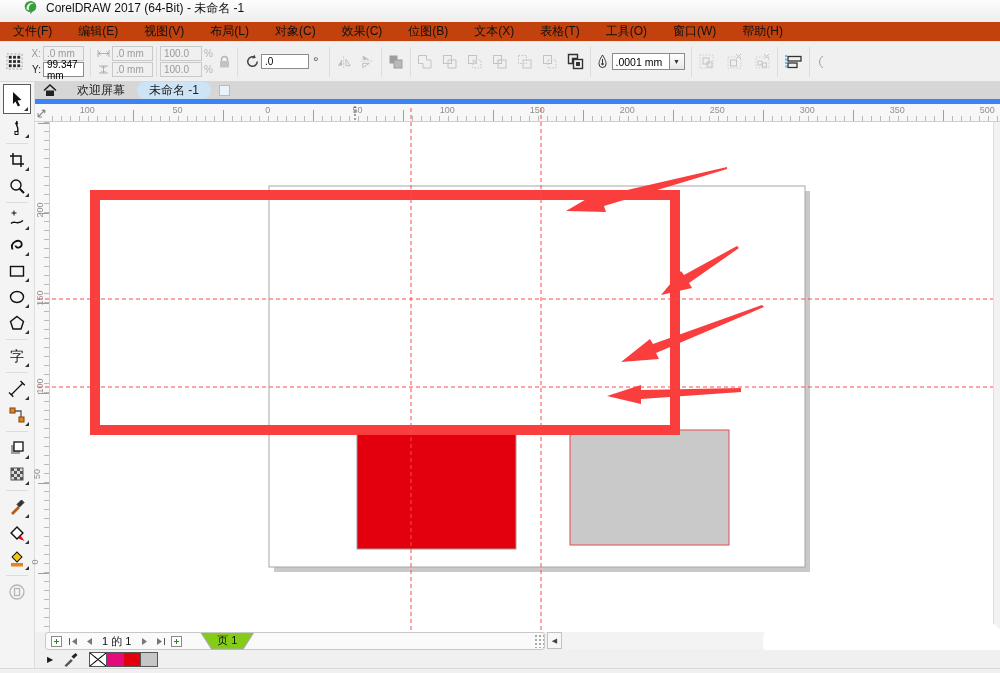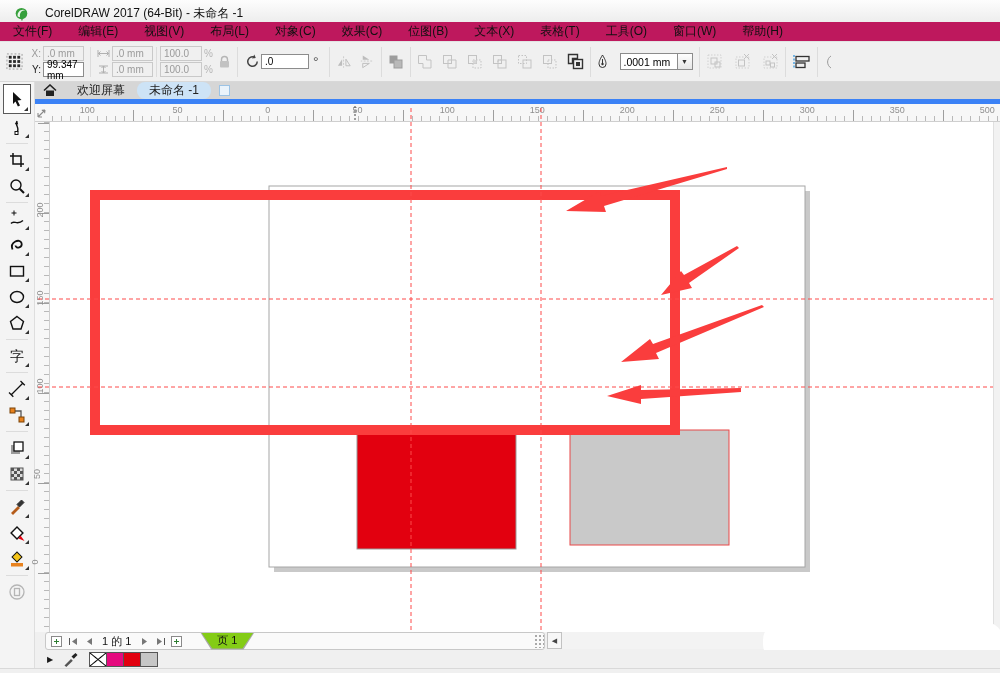--- a/index.html
+++ b/index.html
@@ -2,26 +2,26 @@
 <html><head>
 <meta charset="utf-8">
 <style>
   * { margin:0; padding:0; box-sizing:border-box; }
   html,body { width:1000px; height:673px; overflow:hidden; }
   body { font-family:"Liberation Sans","DejaVu Sans",sans-serif; background:#f0f0f0; }
   #app { position:relative; width:1000px; height:673px; background:#f0f0f0; overflow:hidden; }
 
   
   .titlebar { position:absolute; left:0; top:0; width:1000px; height:22px;
-    background:linear-gradient(#fdfdfd,#ededed); display:flex; align-items:flex-end; gap:16px; padding-left:14px; }
+    background:linear-gradient(#fdfdfd,#ededed); display:flex; align-items:flex-start; gap:8px; padding-left:23px; }
   .titlebar .title { font-size:12px; color:#111; }
 
   
   .menubar { position:absolute; left:0; top:22px; width:1000px; height:20px;
-    background:#be185d; display:flex; align-items:center; border-bottom:1px solid #e3e3e3; }
+    background:#c2410c; display:flex; align-items:center; border-bottom:1px solid #e3e3e3; }
   .menu-item { font-size:12px; color:#111; padding:2px 13px; cursor:default; }
 
   
   .propbar { position:absolute; left:0; top:42px; width:1000px; height:40px;
     background:#f0f0f0; border-bottom:1px solid #d8d8d8; display:flex; align-items:center; padding-left:6px; }
   .pb-sep { width:1px; height:30px; background:#dcdcdc; margin:0 6px; flex:none; }
   .pb-col { display:flex; flex-direction:column; gap:1px; }
   .pb-row { display:flex; align-items:center; gap:2px; }
   .pb-label { font-size:10px; color:#9a9a9a; width:12px; text-align:right; }
   .pb-label.active { color:#222; }
@@ -271,21 +271,21 @@
         </svg>
       </span>
     <div class="pb-sep"></div>
     <span class="pb-icon">
       <svg width="11" height="16" viewBox="0 0 11 16">
           <path d="M5.5 1 C2.5 6 2 8 2 10 a3.5 3.5 0 0 0 7 0 C9 8 8.5 6 5.5 1 Z" fill="none" stroke="#333"></path>
           <circle cx="5.5" cy="10" r="1.2" fill="#333"></circle>
           <path d="M5.5 5 V9" stroke="#333"></path>
         </svg>
     </span>
-    <div class="combo" style="margin-left:12px;">
+    <div class="combo" style="margin-left:4px;">
       <span class="pb-input white" style="height:17px;font-size:10.5px;">.0001 mm</span>
       <span class="combo-btn">▼</span>
     </div>
     <div class="pb-sep"></div>
     <span class="pb-icon">
         <svg width="17" height="17" viewBox="0 0 17 17">
           <rect x="2" y="2" width="13" height="13" fill="none" stroke="#d0d0d0" stroke-dasharray="1.5 1.5"></rect>
           <rect x="5" y="5" width="6" height="6" fill="none" stroke="#c3c3c3"></rect>
           <rect x="9" y="9" width="5" height="5" fill="none" stroke="#c3c3c3"></rect>
         </svg>

